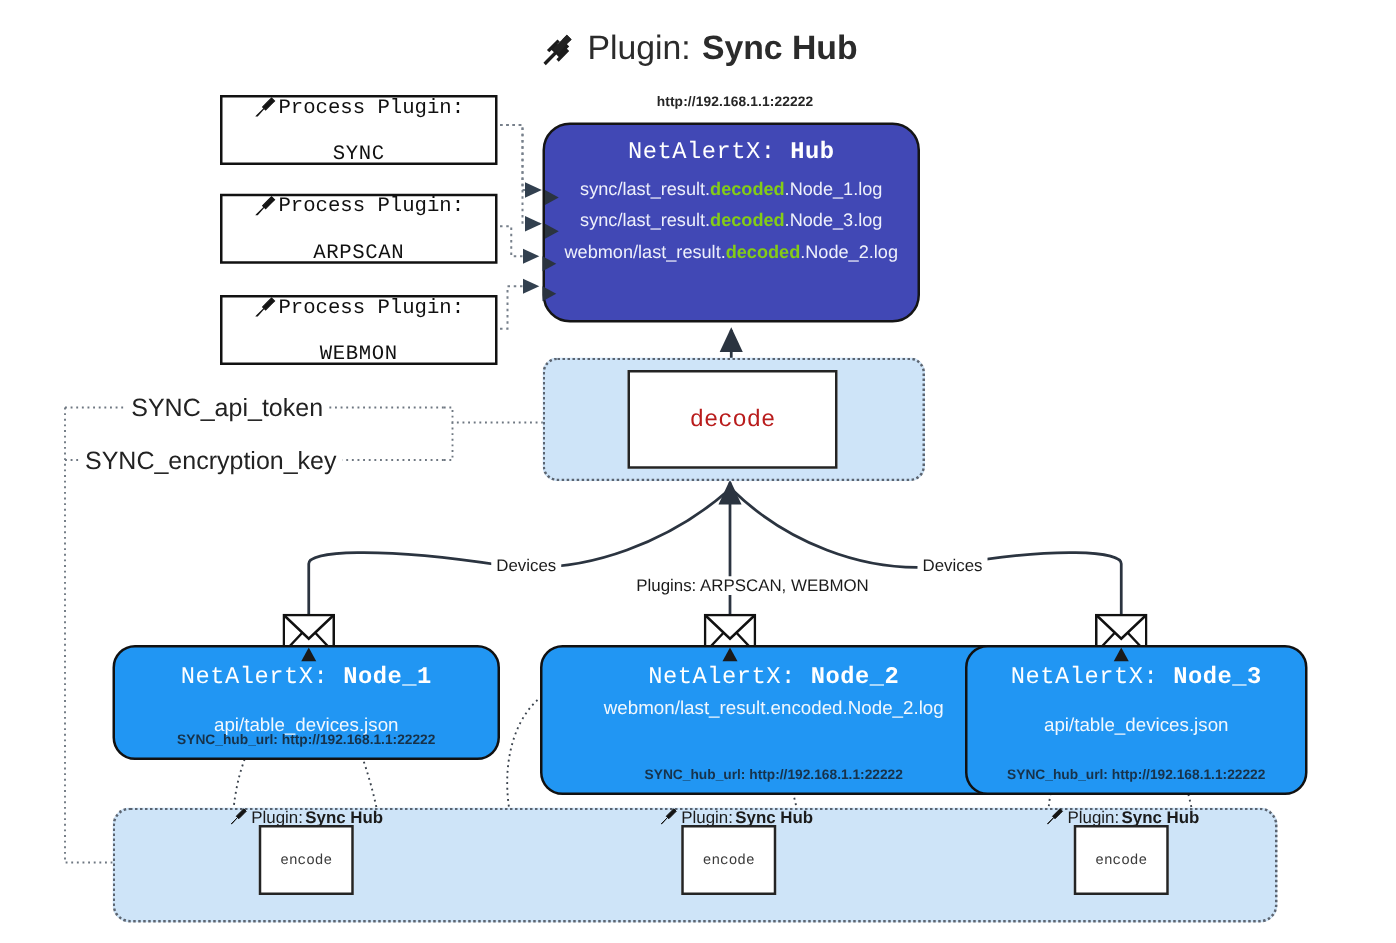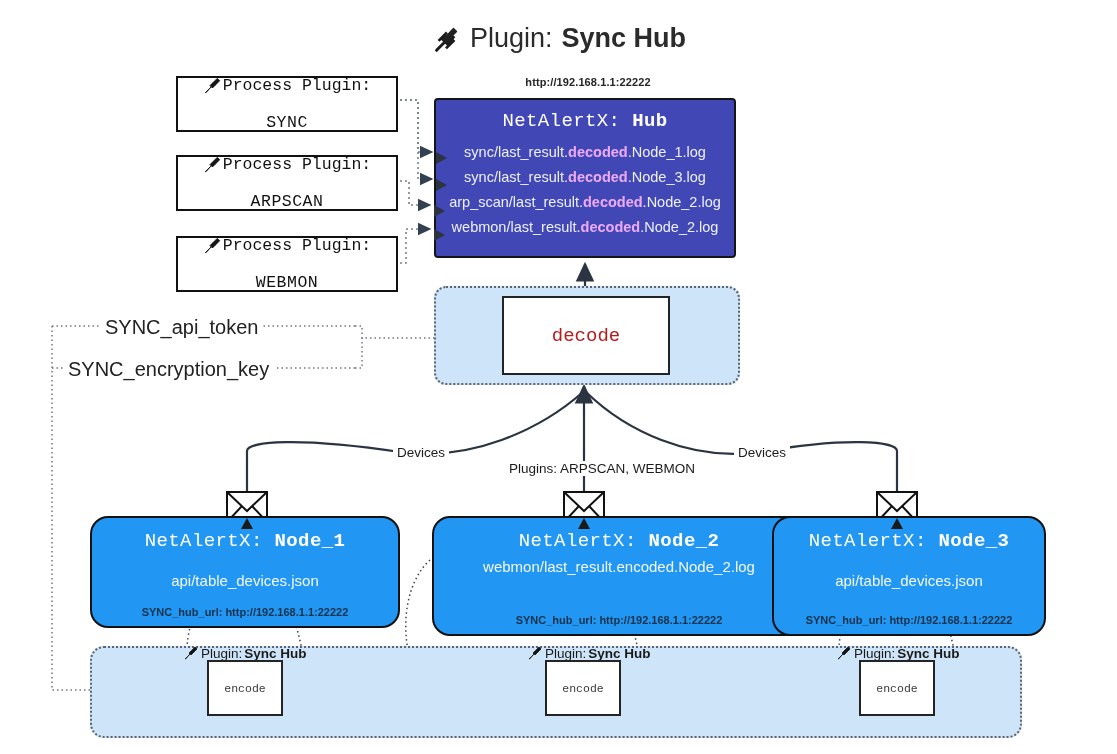--- a/index.html
+++ b/index.html
@@ -34,33 +34,33 @@
   .procbox .l1 .plug{width:19px;height:19px;display:inline-block;margin-right:1px;}
   .procbox .l2{letter-spacing:0.5px;margin-top:16px;}
 
   
   #huburl{
     left:478px;top:76px;width:220px;text-align:center;
     font-size:11px;font-weight:700;color:#262626;letter-spacing:.1px;
   }
   #hub{
     left:434px;top:98px;width:302px;height:160px;
-    background:#4148b5;border:2px solid #151515;border-radius:4px;
+    background:#4148b5;border:2px solid #151515;border-radius:22px;
     display:flex;flex-direction:column;align-items:center;
     padding-top:10px;
   }
   #hub .hub-title{
     font-family:"Liberation Mono","DejaVu Sans Mono",monospace;
     font-size:19px;color:#ffffff;letter-spacing:.4px;margin-bottom:8px;
   }
   #hub .hub-title b{font-weight:700;}
   #hub .hub-line{
     font-size:14.5px;color:#eef0fb;line-height:25px;white-space:nowrap;
   }
-  #hub .hub-line b{font-weight:700;color:#f0abfc;}
+  #hub .hub-line b{font-weight:700;color:#84cc16;}
 
   
   #decodewrap{
     left:434px;top:286px;width:306px;height:99px;
     background:#cee4f8;border:2px dotted #5b6470;border-radius:12px;
   }
   #decodebox{
     left:502px;top:296px;width:168px;height:79px;
     background:#ffffff;border:2px solid #242424;
     display:flex;align-items:center;justify-content:center;
@@ -224,23 +224,20 @@
       <span>NetAlertX:</span>
       <b>Hub</b>
     </div>
     <div class="hub-line">
       <span>sync/last_result.</span><b>decoded</b><span>.Node_1.log</span>
     </div>
     <div class="hub-line">
       <span>sync/last_result.</span><b>decoded</b><span>.Node_3.log</span>
     </div>
     <div class="hub-line">
-      <span>arp_scan/last_result.</span><b>decoded</b><span>.Node_2.log</span>
-    </div>
-    <div class="hub-line">
       <span>webmon/last_result.</span><b>decoded</b><span>.Node_2.log</span>
     </div>
   </div>
 
   <div id="decodewrap" class="abs"></div>
   <div id="decodebox" class="abs">decode</div>
 
   <div class="abs keylabel" style="left:100px;top:316px;">SYNC_api_token</div>
   <div class="abs keylabel" style="left:63px;top:358px;">SYNC_encryption_key</div>
 
@@ -263,21 +260,21 @@
       </svg>
   </div>
   <div class="abs" style="left:876px;top:491px;">
     <svg class="envelope" viewBox="0 0 42 32">
         <rect x="1" y="1" width="40" height="30" fill="#fff" stroke="#111" stroke-width="2"></rect>
         <path d="M1 1 L21 20 L41 1" fill="none" stroke="#111" stroke-width="2"></path>
         <path d="M1 31 L16 15 M41 31 L26 15" fill="none" stroke="#111" stroke-width="2"></path>
       </svg>
   </div>
 
-  <div class="abs node" style="left:90px;top:516px;width:310px;height:112px;">
+  <div class="abs node" style="left:90px;top:516px;width:310px;height:92px;">
     <div class="n-title">
       <span>NetAlertX:</span>
       <b>Node_1</b>
     </div>
     <div class="n-line" style="margin-top:14px;">
       <span>api/table_devices.json</span><span></span><span></span>
     </div>
     <div class="n-foot">SYNC_hub_url: http://192.168.1.1:22222</div>
   </div>
 

